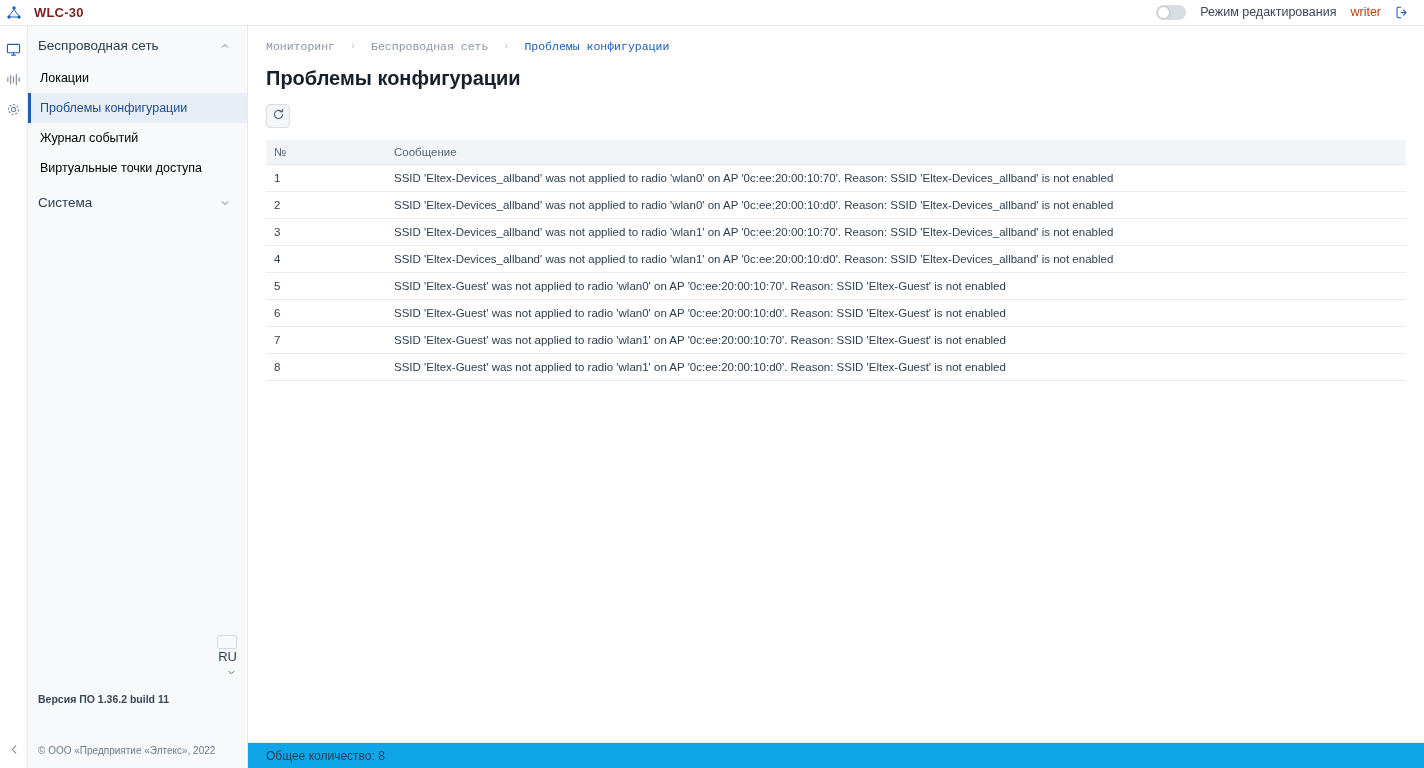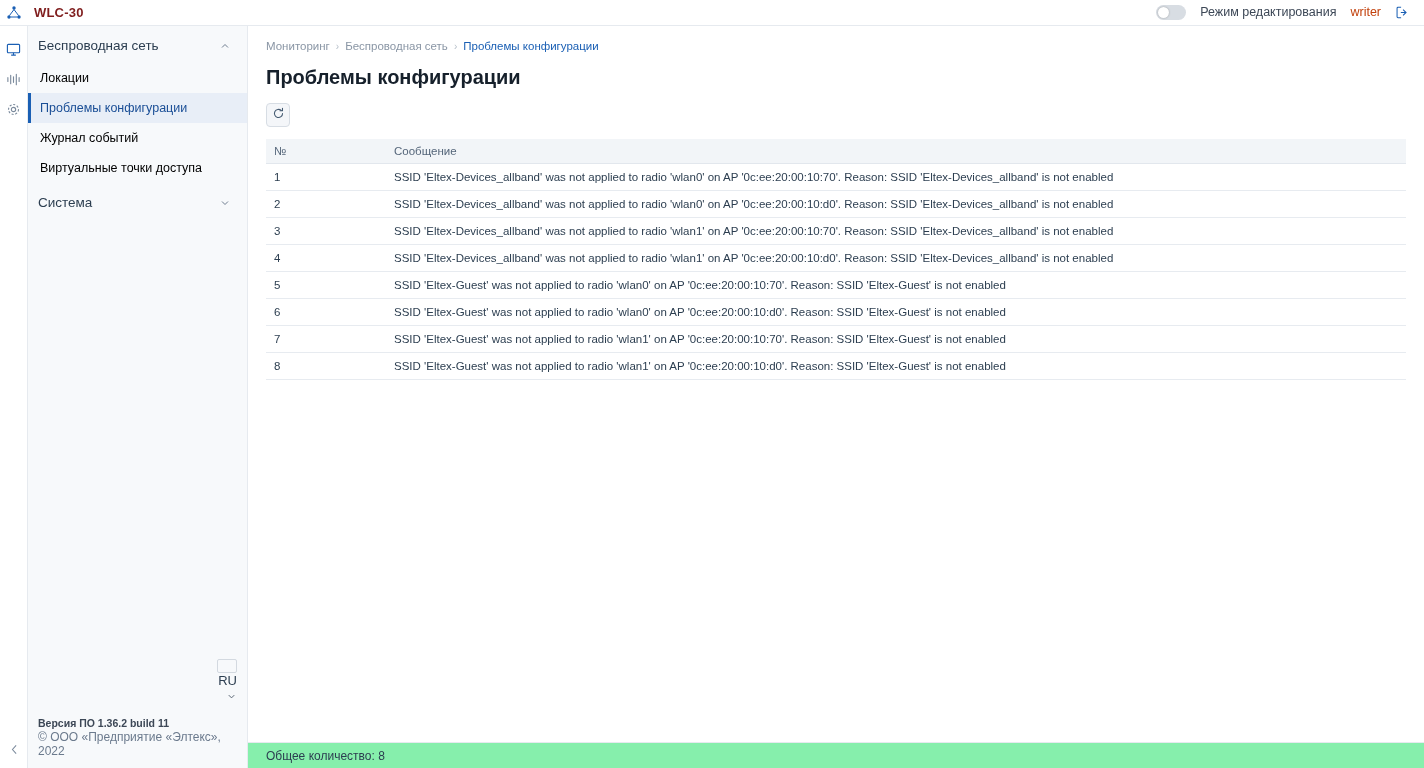--- a/index.html
+++ b/index.html
@@ -188,41 +188,43 @@
   .flag .b { height: 33.33%; background: #1c49a5; }
   .flag .r { height: 33.34%; background: #d52b1e; }
   .lang-code { font-size: 13px; color: #2c3e50; }
   .ver {
     font-size: 10.5px;
     color: #3c4756;
     font-weight: bold;
     line-height: 14px;
   }
   .copy {
-    font-size: 12px;
+    font-size: 10px;
     color: #6b7a8d;
     line-height: 14px;
+    margin-top: 38px;
   }
 
   
   .main {
     flex: 1;
     min-width: 0;
     background: #ffffff;
     display: flex;
     flex-direction: column;
     position: relative;
   }
   .breadcrumb {
     padding: 14px 18px 0 18px;
     font-size: 11.5px;
     display: flex;
     align-items: center;
-    gap: 6px;
+    gap: 15px;
     color: #8a96a5;
+    font-family: Liberation Mono, monospace;
   }
   .bc-link { color: #8a96a5; cursor: pointer; }
   .bc-sep { color: #b6bfc9; font-size: 10px; }
   .bc-current { color: #1a5fb4; cursor: pointer; }
 
   .page-title {
     padding: 14px 18px 0 18px;
     font-size: 20px;
     font-weight: bold;
     color: #16202b;
@@ -278,21 +280,21 @@
 
   .footer-bar {
     height: 26px;
     min-height: 26px;
     border-top: 1px solid #e6eaef;
     display: flex;
     align-items: center;
     padding: 0 18px;
     font-size: 12px;
     color: #2c3e50;
-    background: #86efac;
+    background: #0ea5e9;
   }
 </style>
 </head>
 <body>
 
 <div class="app">
 
   <div class="topbar">
     <div class="topbar-left">
       <div class="logo-box">

